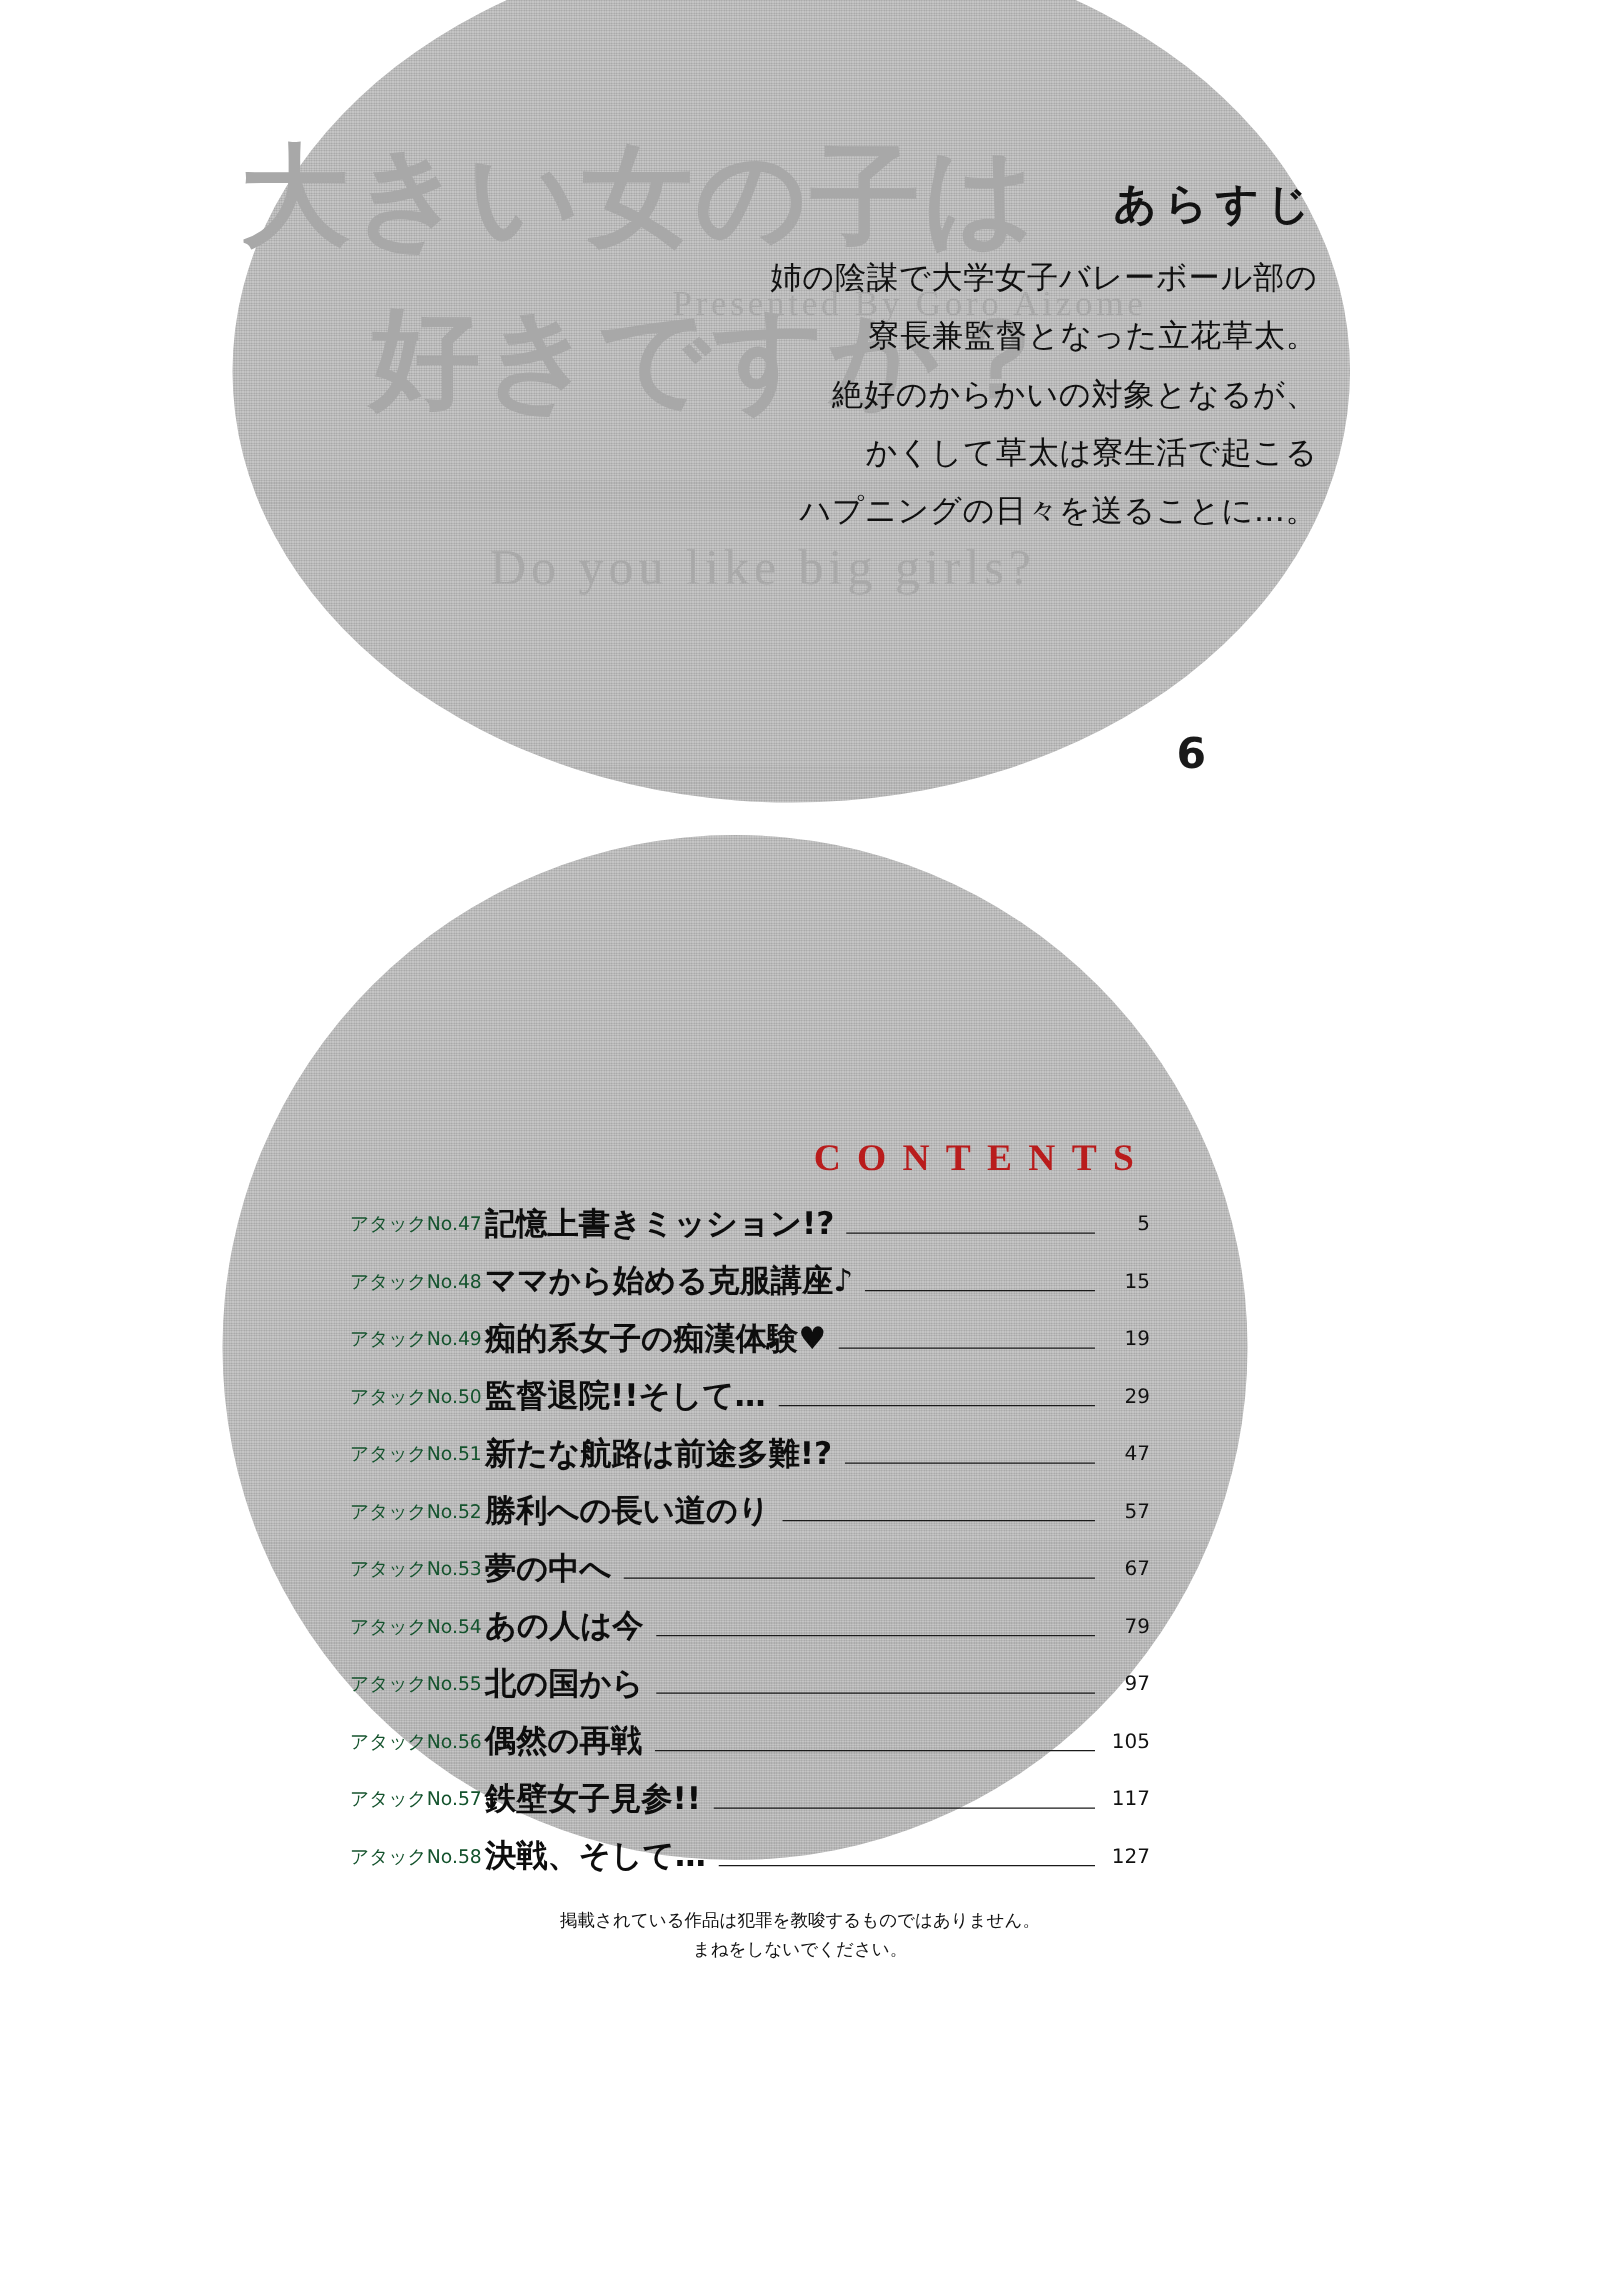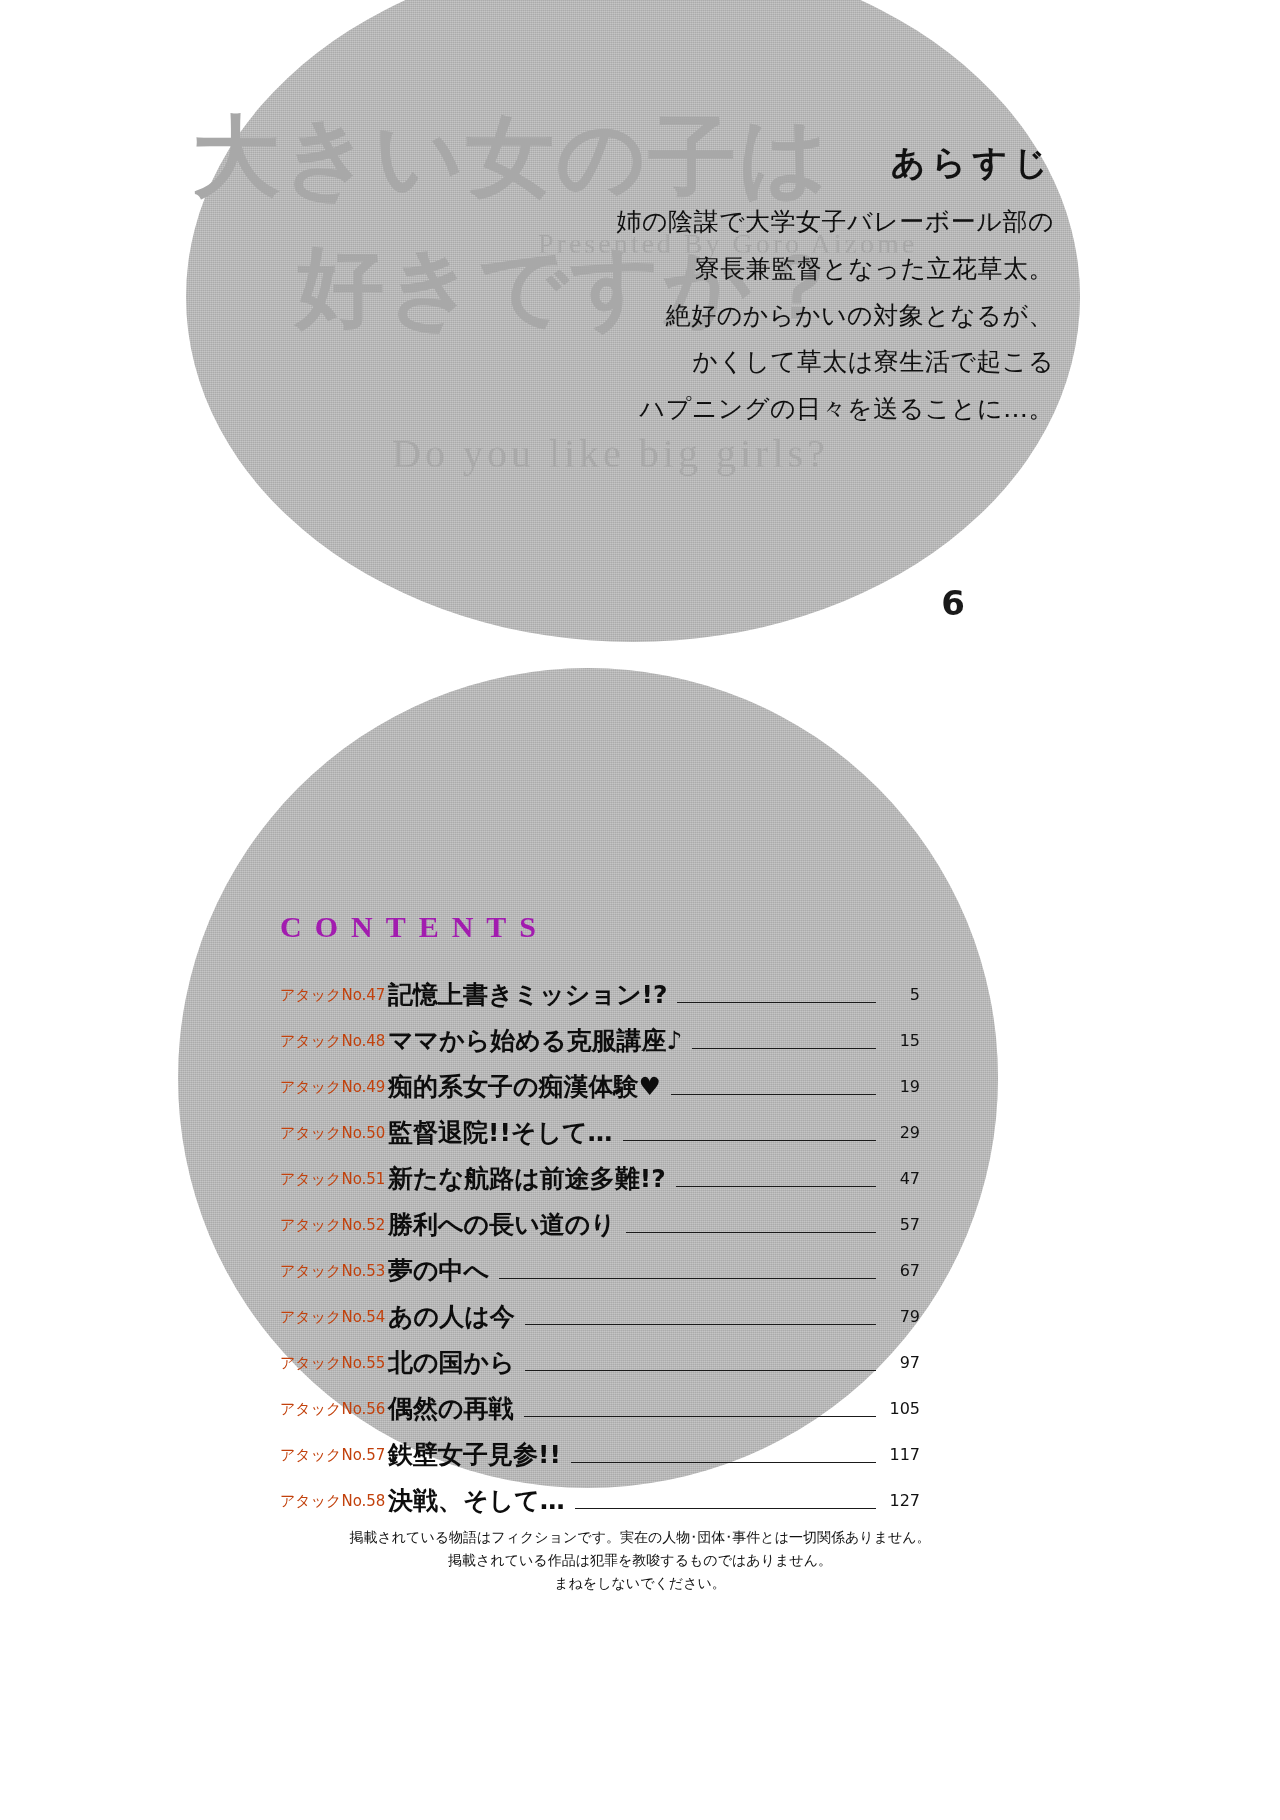--- a/index.html
+++ b/index.html
@@ -151,38 +151,38 @@
 
   
   #contents {
     position: absolute;
     left: 280px;
     top: 910px;
     width: 640px;
     z-index: 3;
   }
   #contents-heading {
-    text-align: left;
+    text-align: right;
     font-family: "Liberation Serif", serif;
     font-weight: bold;
     font-size: 30px;
-    color: #a21caf;
+    color: #b91c1c;
     letter-spacing: 13px;
-    margin-bottom: 34px;
+    margin-bottom: 18px;
   }
   .toc-row {
     display: flex;
     align-items: baseline;
     margin-bottom: 12px;
     height: 34px;
   }
   .toc-attack {
     font-family: "DejaVu Sans", sans-serif;
     font-size: 15px;
-    color: #c2410c;
+    color: #14532d;
     white-space: nowrap;
     width: 108px;
     flex: 0 0 108px;
     letter-spacing: 0px;
     position: relative;
     top: -3px;
   }
   .toc-title {
     font-family: "DejaVu Sans", sans-serif;
     font-weight: bold;
@@ -336,18 +336,17 @@
 
     <div class="toc-row">
       <span class="toc-attack">アタックNo.58</span>
       <span class="toc-title">決戦、そして…</span>
       <span class="toc-leader"></span>
       <span class="toc-page">127</span>
     </div>
   </div>
 
   <div id="disclaimer">
-    <p>掲載されている物語はフィクションです。実在の人物･団体･事件とは一切関係ありません。</p>
     <p>掲載されている作品は犯罪を教唆するものではありません。</p>
     <p>まねをしないでください。</p>
   </div>
 
 </div>
 
 </body></html>

